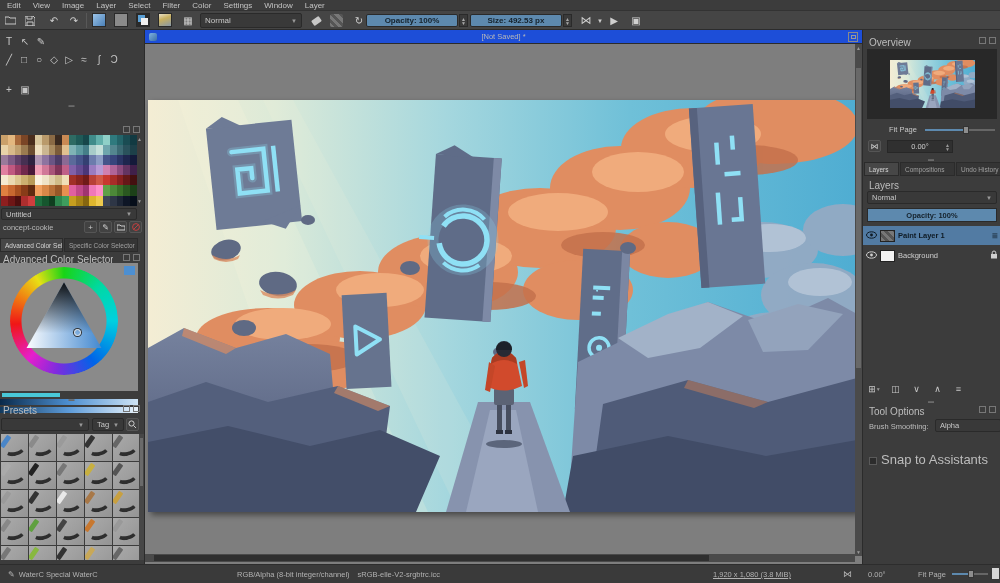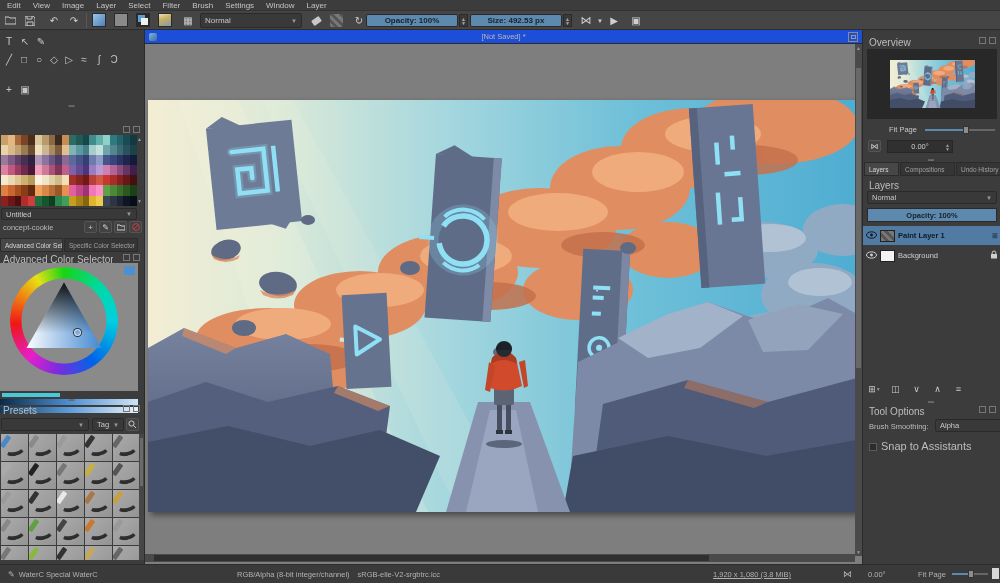--- a/index.html
+++ b/index.html
@@ -123,21 +123,21 @@
 </head>
 <body>
 
 <div id="menubar">
     <div class="menu-item">Edit</div>
     <div class="menu-item">View</div>
     <div class="menu-item">Image</div>
     <div class="menu-item">Layer</div>
     <div class="menu-item">Select</div>
     <div class="menu-item">Filter</div>
-    <div class="menu-item">Brush</div>
+    <div class="menu-item">Color</div>
     <div class="menu-item">Settings</div>
     <div class="menu-item">Window</div>
     <div class="menu-item">Layer</div>
   </div>
 
 <div id="toolbar">
   <div class="tbtn" style="left:2px">
     <svg width="11" height="9">
         <path d="M0 8 V1 h4 l1 1 h6 v6 z" fill="none" stroke="#c8c8c8"></path>
       </svg>
@@ -932,21 +932,21 @@
   <div class="panel-ctl" style="right:4px; top:376px">
       <span></span>
       <span></span>
     </div>
 
   <div style="position:absolute; left:6px; top:392px; font-size:7.5px; color:#bdbdbd">Brush Smoothing:</div>
   <div class="combo mini-combo" style="left:72px; top:389px; width:66px; height:13px">
     <span>Alpha</span>
     </div>
 
-  <div style="position:absolute; left:6px; top:410px; font-size:11px; color:#bdbdbd">
+  <div style="position:absolute; left:6px; top:422px; font-size:13px; color:#bdbdbd">
     <span class="checkbox"></span><span>Snap to Assistants</span>
   </div>
 </div>
 
 <div id="statusbar">
   <div style="left:8px; display:flex; gap:4px; align-items:center">
     <span style="font-size:8px">✎</span>
     <span>WaterC Special WaterC</span>
   </div>
   <div style="left:237px; display:flex; gap:8px">

